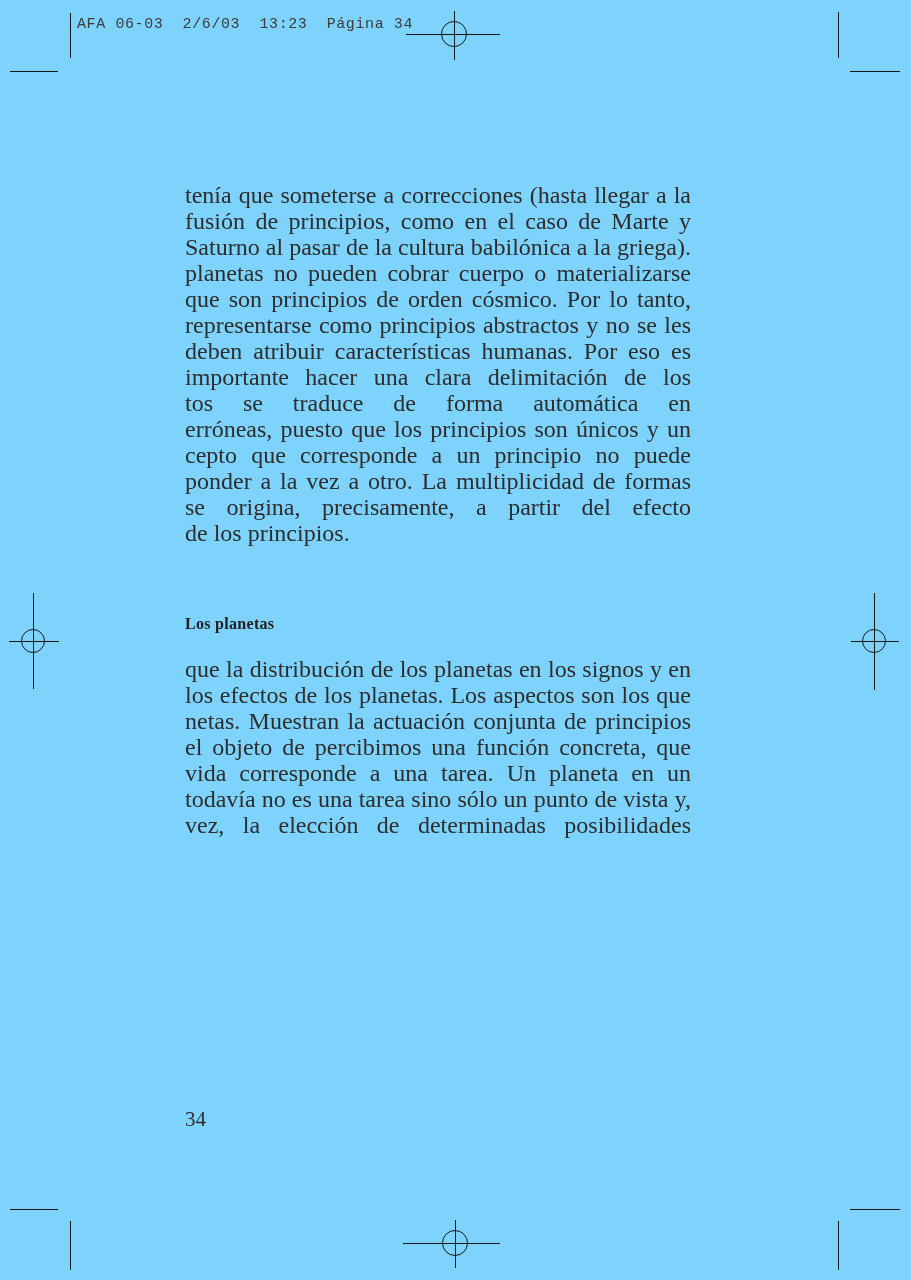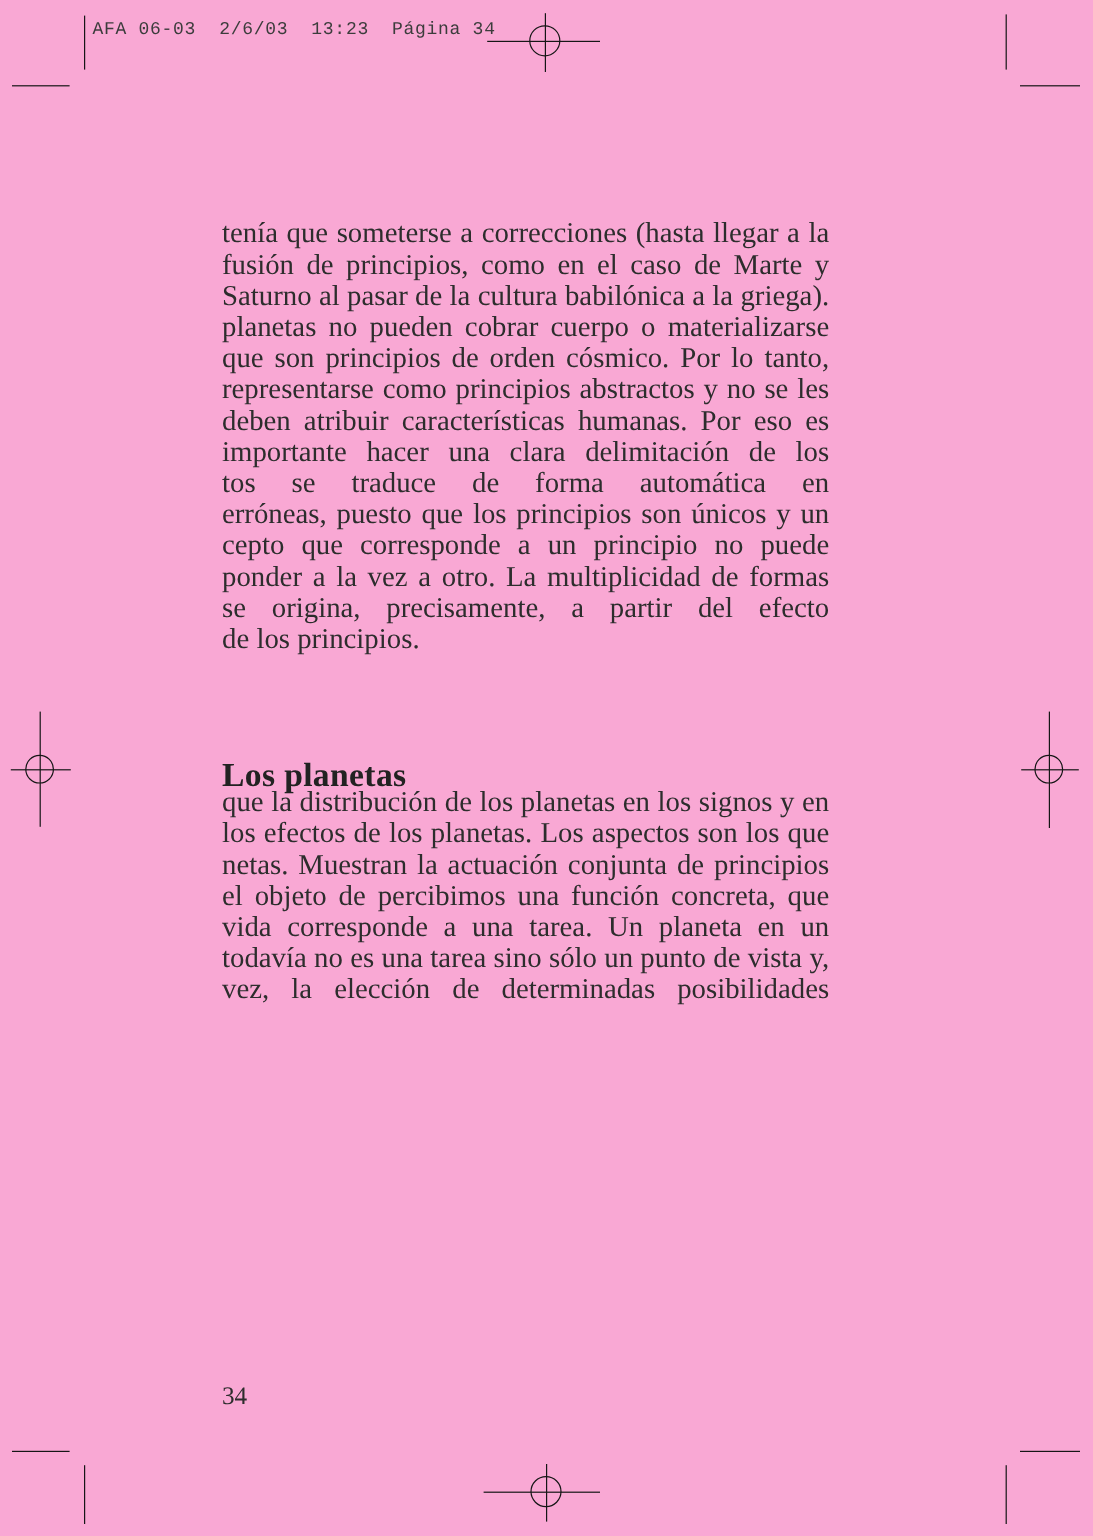--- a/index.html
+++ b/index.html
@@ -4,21 +4,21 @@
 <style>
   html, body {
     margin: 0;
     padding: 0;
     background: #ffffff;
   }
   .sheet {
     position: relative;
     width: 911px;
     height: 1280px;
-    background: #f9a8d4;
+    background: #7dd3fc;
     overflow: hidden;
     font-family: "Liberation Serif", serif;
     text-decoration: underline;
   }
   
   .mark {
     position: absolute;
     background: #161616;
   }
   .mark.v { width: 1px; }
@@ -56,33 +56,31 @@
     text-align: justify;
     text-align-last: justify;
   }
   .bodyline.lastline {
     text-align-last: left;
   }
   .heading {
     position: absolute;
     left: 185px;
     top: 615px;
-    font-size: 28px;
+    font-size: 16px;
     font-weight: bold;
     color: #222222;
     letter-spacing: 0.3px;
-    margin-top: 16px;
   }
   .pagenum {
     position: absolute;
     left: 185px;
     top: 1107px;
     font-size: 21px;
     color: #2d2d2d;
-    margin-top: 44px;
   }
 </style>
 </head>
 <body>
 
 <div class="sheet">
 
   <div class="mark v" style="left:70px; top:13px; height:45px;"></div>
   <div class="mark h" style="left:10px; top:71px; width:48px;"></div>
 

